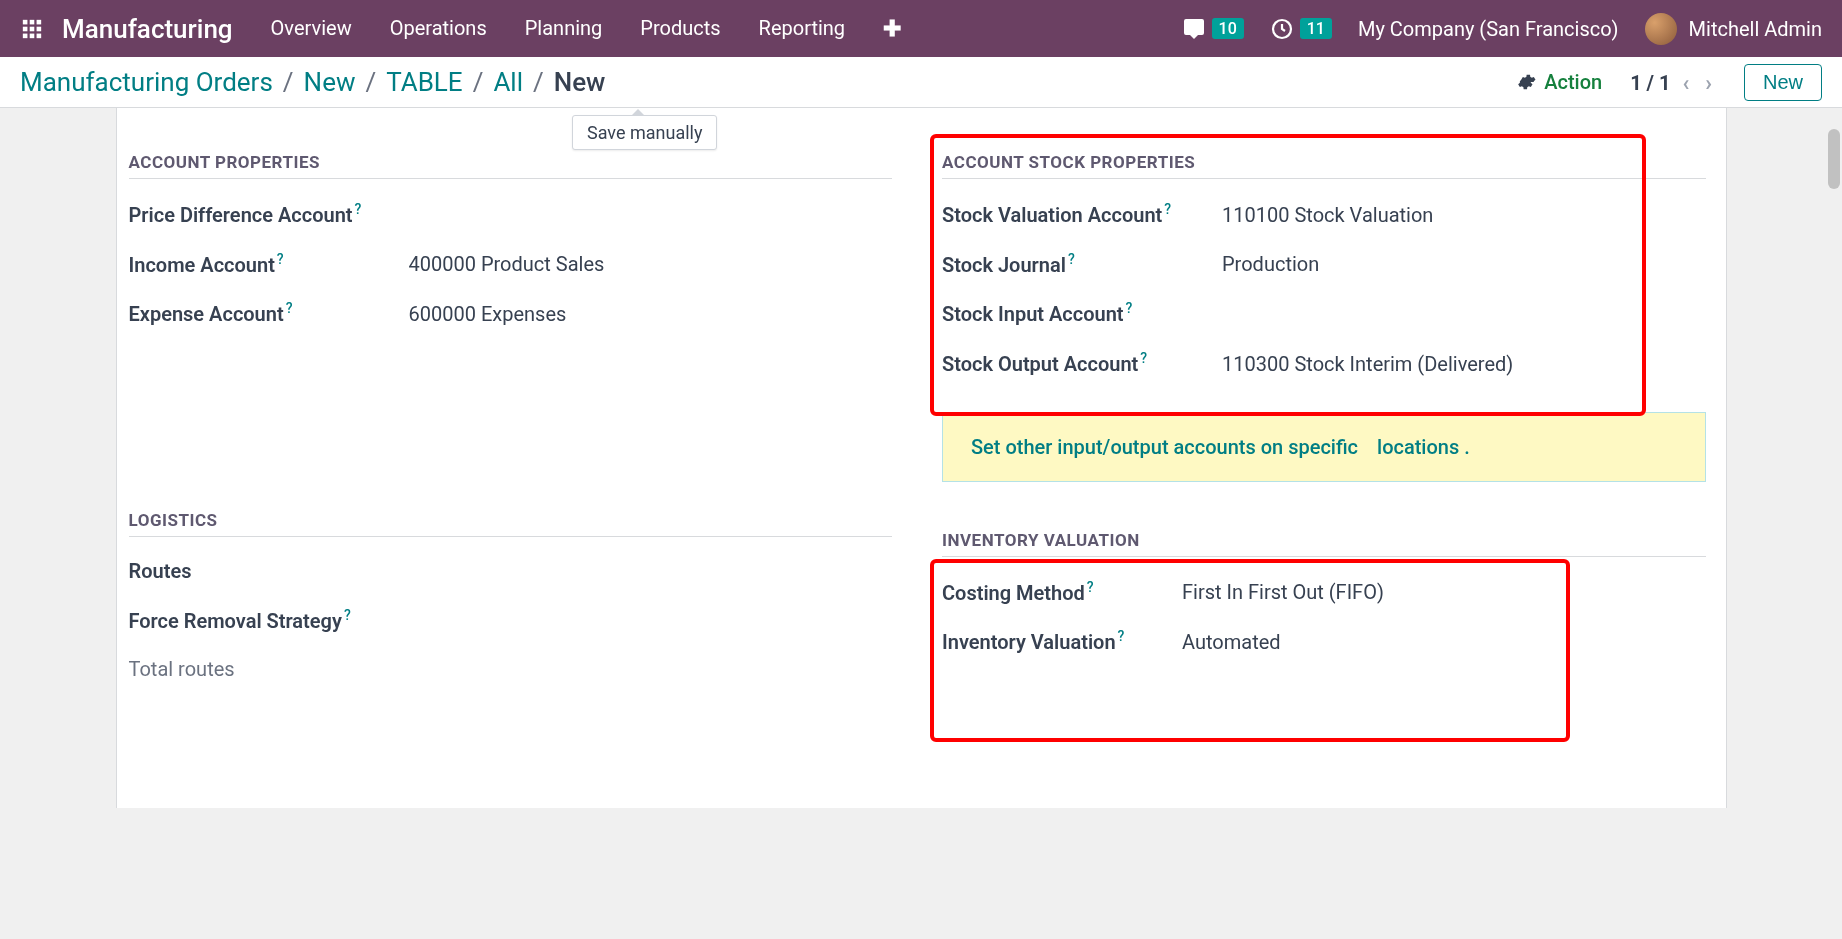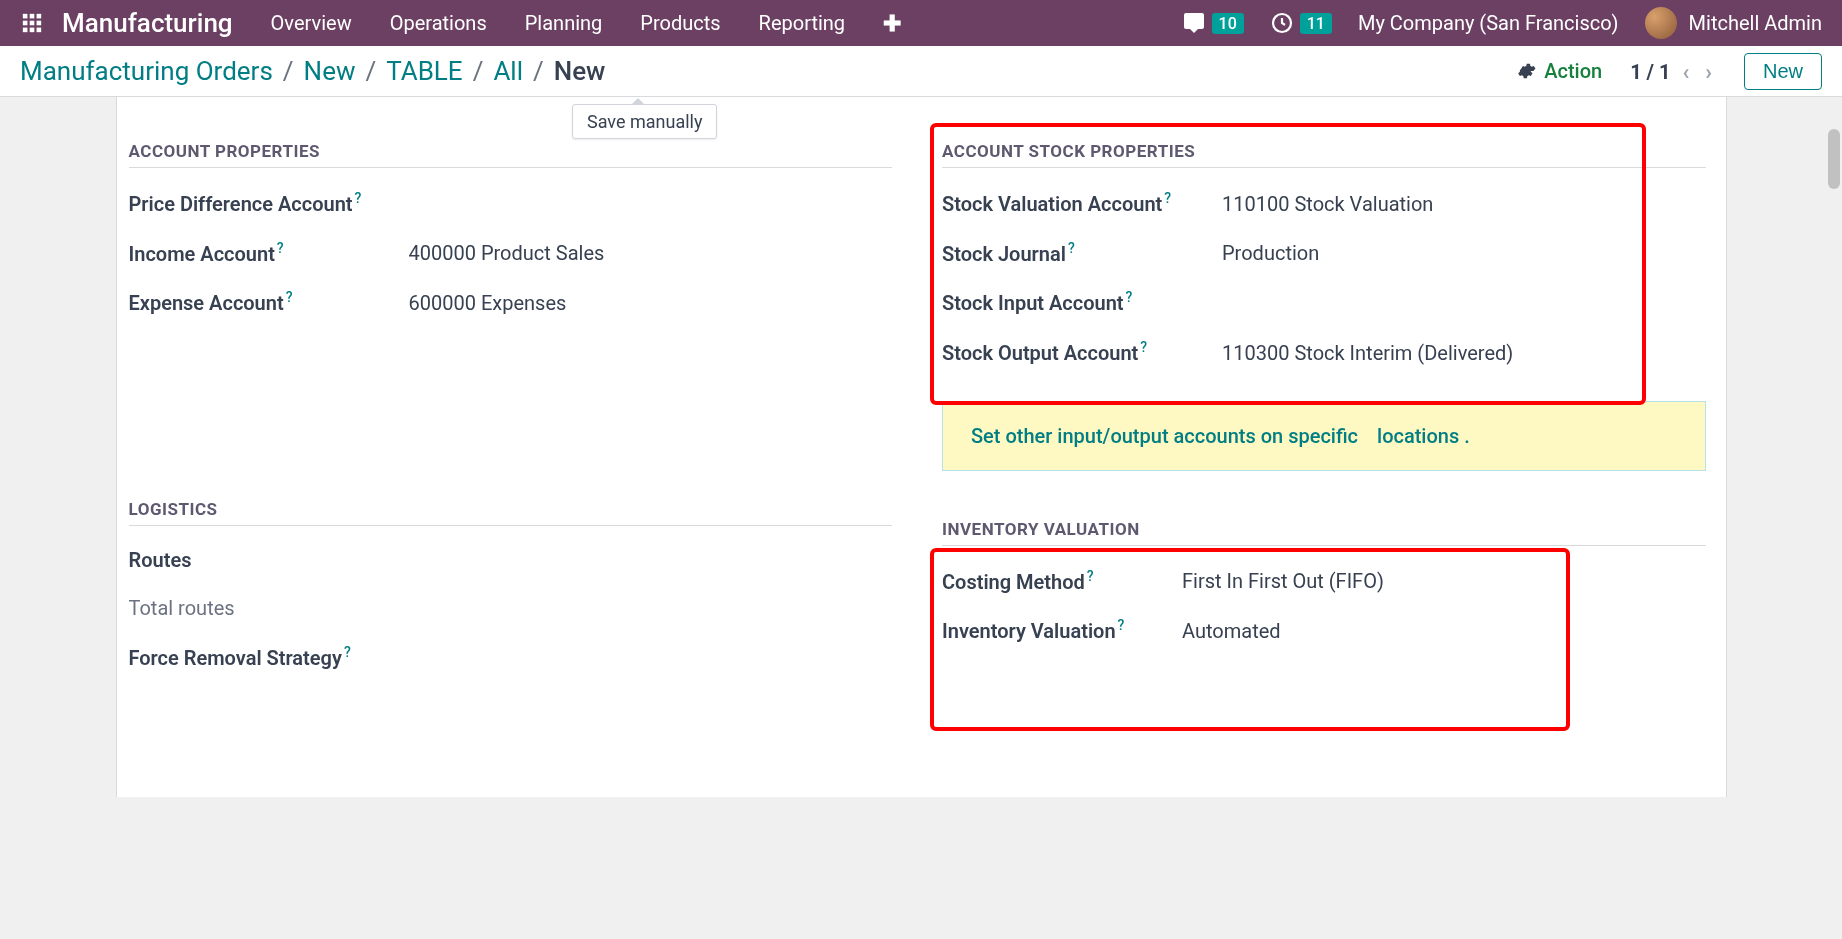--- a/index.html
+++ b/index.html
@@ -8,21 +8,21 @@
     background: #f0f0f0;
     color: #374151;
     width: 1842px;
     font-size: 16px;
   }
 
   
   .navbar {
     background: #6b4062;
     color: #fff;
-    height: 46px;
+    height: 57px;
     display: flex;
     align-items: center;
     padding: 0 20px;
     font-size: 20px;
   }
   .navbar .apps-icon {
     width: 24px; height: 24px;
     display: inline-flex; align-items: center; justify-content: center;
     margin-right: 18px;
     cursor: pointer;
@@ -351,31 +351,31 @@
         <div class="section-title">LOGISTICS</div>
 
         <div class="field-row">
           <span class="field-label">
             <span>Routes</span>
           </span>
           <span class="field-value"></span>
         </div>
 
         <div class="field-row">
+          <span class="field-label">
+            <span>Force Removal Strategy</span><span class="help">?</span>
+          </span>
+          <span class="field-value"></span>
+        </div>
+
+        <div class="field-row">
           <span class="field-label" style="font-weight:400;color:#6b7280;">
             <span>Total routes</span>
           </span>
           <span class="field-value muted"></span>
-        </div>
-
-        <div class="field-row">
-          <span class="field-label">
-            <span>Force Removal Strategy</span><span class="help">?</span>
-          </span>
-          <span class="field-value"></span>
         </div>
 
       </div>
 
       <div class="col rel-wrap">
 
         <div class="section-title">ACCOUNT STOCK PROPERTIES</div>
 
         <div class="field-row">
           <span class="field-label">

